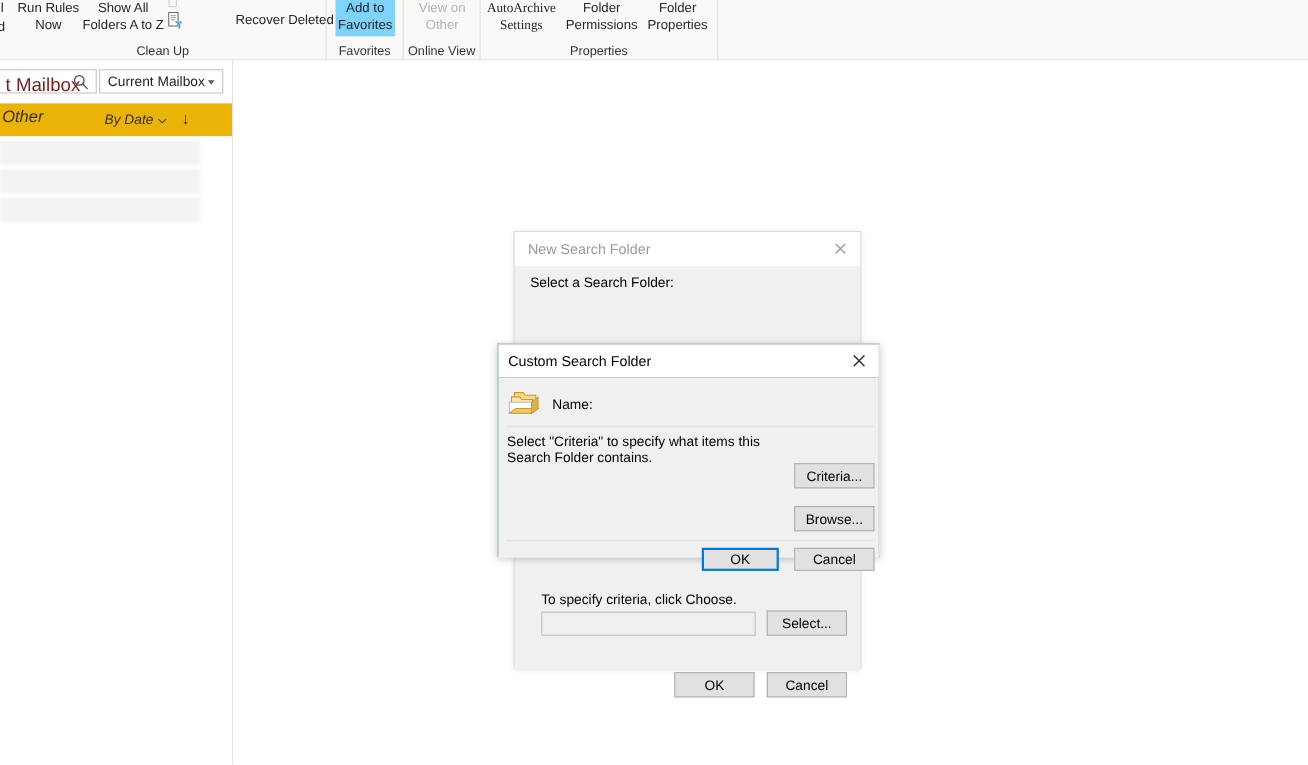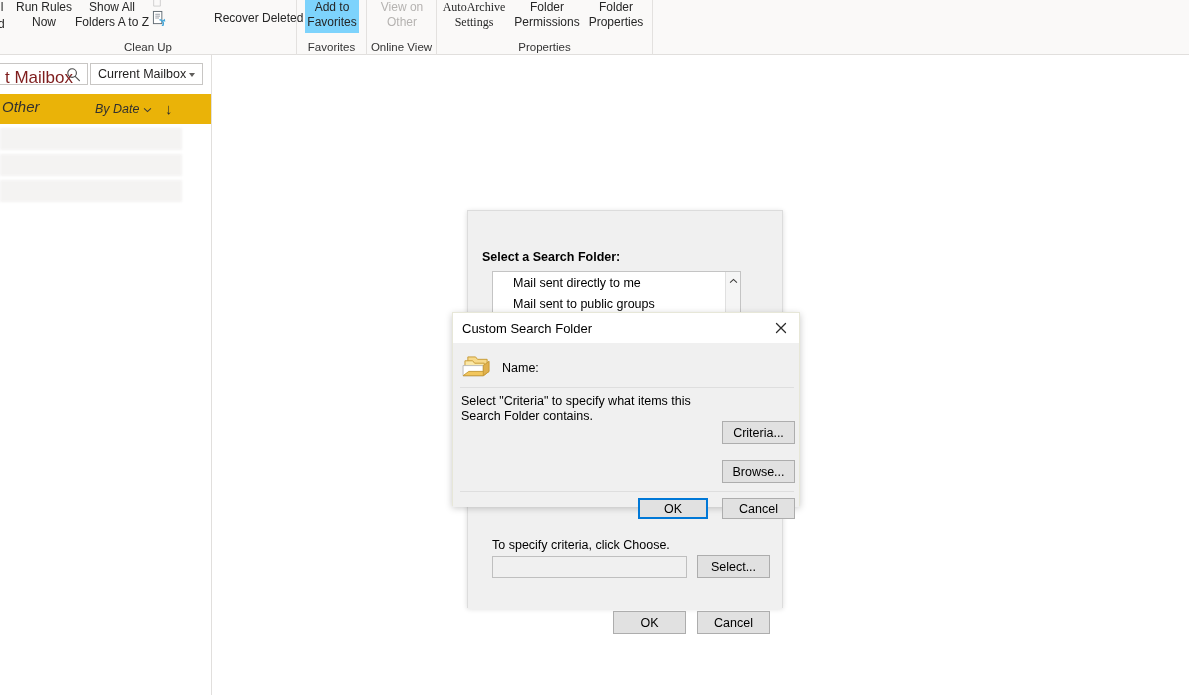--- a/index.html
+++ b/index.html
@@ -234,21 +234,21 @@
     position: absolute;
     left: 0; top: 31px;
     width: 100%;
     height: 367px;
     background: #f0f0f0;
   }
   #nsf-label {
     position: absolute;
     left: 14px; top: 8px;
     font-size: 12.5px;
-    font-weight: bold;
+    font-weight: normal;
     color: #000000;
   }
   #nsf-listbox {
     position: absolute;
     left: 24px; top: 29px;
     width: 249px;
     height: 77px;
     background: #ffffff;
     border: 1px solid #c4c4c4;
     box-sizing: border-box;
@@ -544,34 +544,30 @@
 <div id="message-list">
   <div class="msg-row" style="top:4px;"></div>
   <div class="msg-row" style="top:30px;"></div>
   <div class="msg-row" style="top:56px;"></div>
 </div>
 
 <div id="splitter"></div>
 <div id="reading-pane"></div>
 
 <div id="dlg-nsf">
+  <div id="dlg-nsf-titlebar">
+    <div id="dlg-nsf-title">New Search Folder</div>
+    <svg id="dlg-nsf-close" viewBox="0 0 24 22">
+      <path d="M8 7l8 8M16 7l-8 8" stroke="#9a9a9a" stroke-width="1.2" stroke-linecap="round"></path>
+    </svg>
+  </div>
 
   <div id="nsf-body">
     <div id="nsf-label">Select a Search Folder:</div>
 
-    <div id="nsf-listbox">
-      <div class="nsf-item" style="top:4px;">Mail sent directly to me</div>
-      <div class="nsf-item" style="top:25px;">Mail sent to public groups</div>
-      <div class="nsf-item" style="top:46px;">Create a new Search Folder</div>
-      <div id="nsf-scroll-track">
-        <svg id="nsf-scroll-up" viewBox="0 0 10 7">
-          <path d="M1 5.5L5 1.6 9 5.5" fill="none" stroke="#3b3a39" stroke-width="1.2"></path>
-        </svg>
-      </div>
-    </div>
 
     <div id="nsf-choose-label">To specify criteria, click Choose.</div>
 
     <div id="nsf-criteria-box"></div>
 
     <div id="nsf-choose-btn" class="wbtn">Select...</div>
 
     <div id="nsf-ok" class="wbtn">OK</div>
     <div id="nsf-cancel" class="wbtn">Cancel</div>
   </div>

